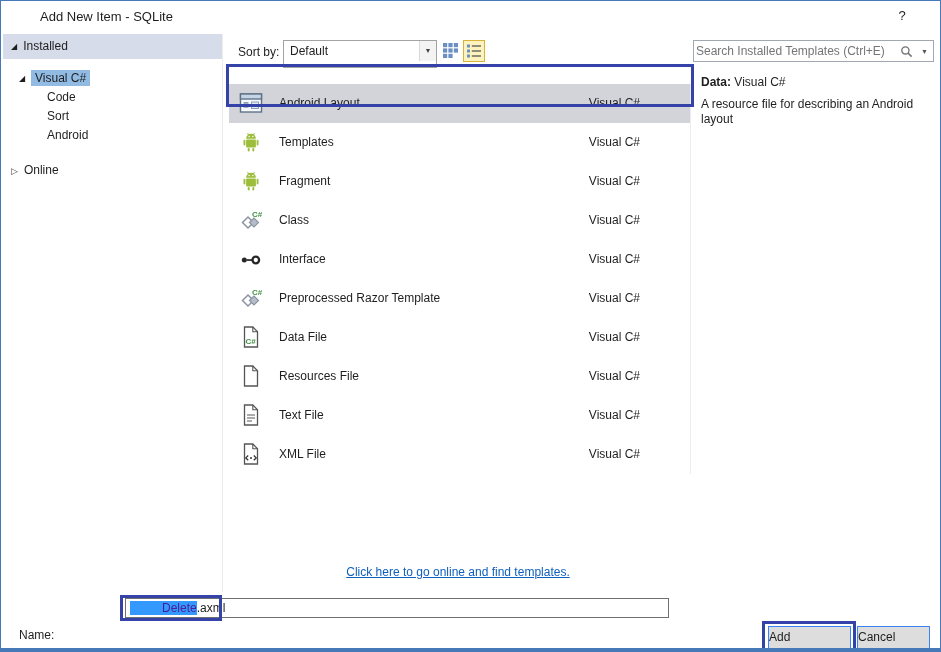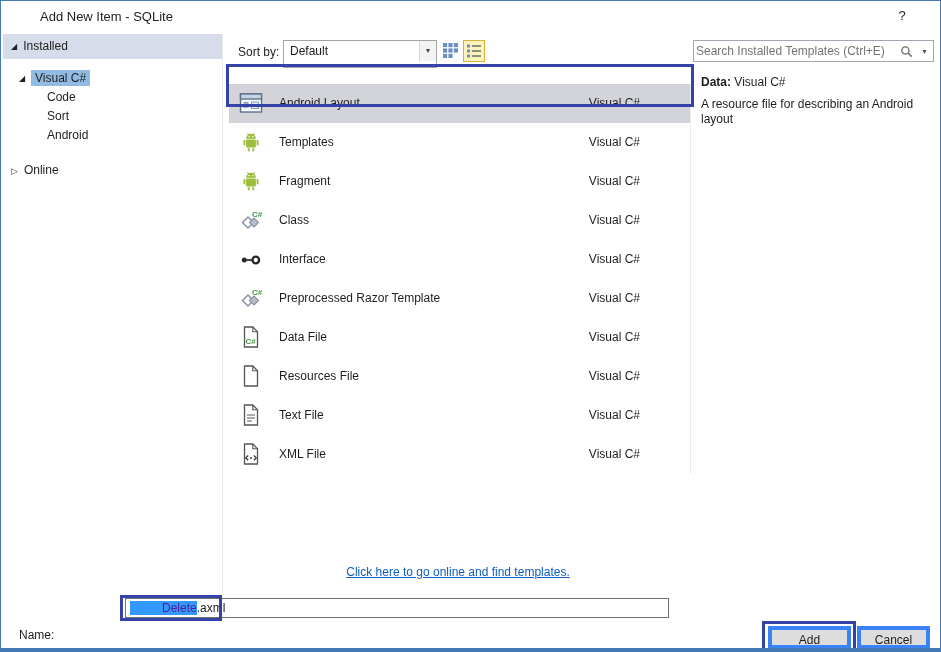--- a/index.html
+++ b/index.html
@@ -47,21 +47,21 @@
   .online-link{position:absolute;left:224px;top:564px;width:466px;text-align:center;}
   .online-link a{color:var(--link-blue,#0e5fbe);}
 
   .info-type{position:absolute;left:700px;top:74px;}
   .info-type .lbl{font-weight:bold;}
   .info-desc{position:absolute;left:700px;top:96px;width:232px;line-height:15px;}
 
   .name-label{position:absolute;left:18px;top:600px;margin-top:27px;}
   .name-input{position:absolute;left:124px;top:597px;width:544px;height:20px;border:1px solid #707070;background:#fff;padding:2px 4px;line-height:14px;white-space:nowrap;}
   .name-sel{background:var(--selection-blue,#3399ff);color:#4c1d95;padding-left:32px;}
-  .btn{position:absolute;top:625px;height:23px;background:#ddd;border:4px solid #3b82f6;text-align:center;line-height:21px;cursor:default;}
+  .btn{position:absolute;top:625px;height:23px;background:#ddd;border:1px solid #3b82f6;text-align:left;line-height:21px;cursor:default;}
   .btn-add{left:767px;width:83px;}
   .btn-cancel{left:856px;width:73px;}
 
   .ann{position:absolute;border:3px solid var(--annotation,#3542a8);pointer-events:none;}
   .ann-row{left:225px;top:63px;width:468px;height:43px;}
   .ann-name{left:119px;top:594px;width:102px;height:26px;}
   .ann-add{left:761px;top:620px;width:94px;height:31px;}
 </style>
 </head>
 <body>

